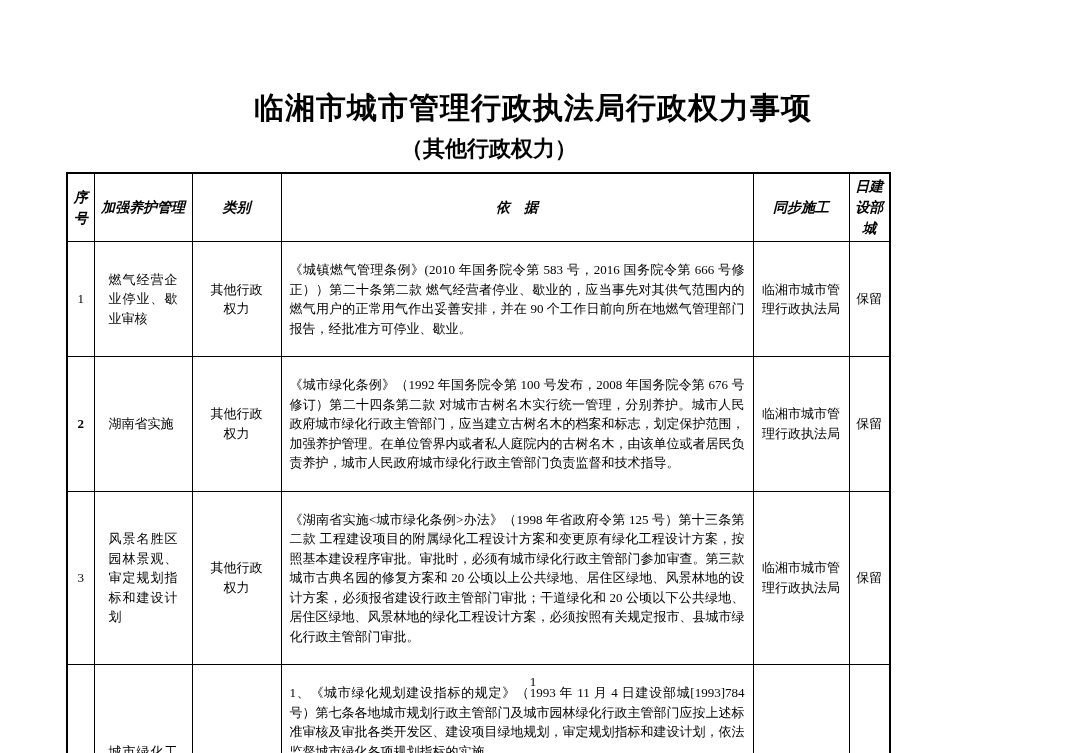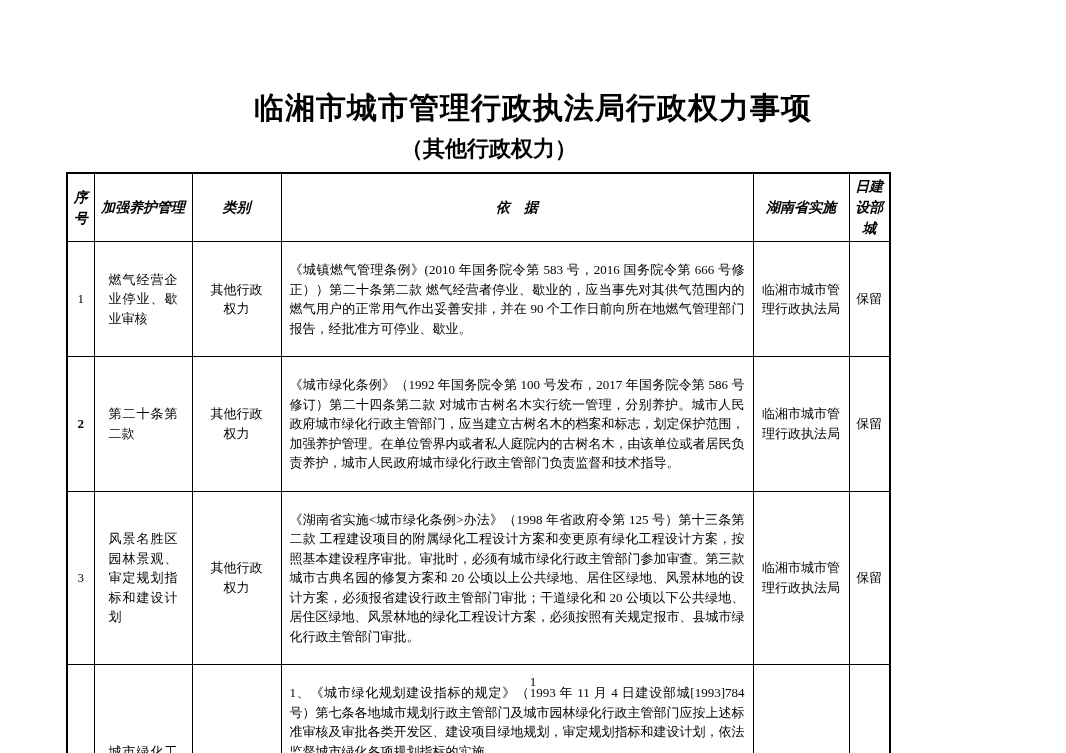--- a/index.html
+++ b/index.html
@@ -94,38 +94,38 @@
       <col class="c-basis">
       <col class="c-impl">
       <col class="c-op">
   </colgroup>
   <thead>
     <tr class="hdr">
       <th>序号</th>
       <th>加强养护管理</th>
       <th>类别</th>
       <th>依　据</th>
-      <th>湖南省实施</th>
+      <th>同步施工</th>
       <th>日建设部城</th>
     </tr>
   </thead>
   <tbody>
     <tr class="r1">
       <td class="cell-no">1</td>
       <td class="cell-name">燃气经营企业停业、歇业审核</td>
       <td class="cell-cat">其他行政权力</td>
       <td class="cell-basis">《城镇燃气管理条例》(2010 年国务院令第 583 号，2016 国务院令第 666 号修正））第二十条第二款 燃气经营者停业、歇业的，应当事先对其供气范围内的燃气用户的正常用气作出妥善安排，并在 90 个工作日前向所在地燃气管理部门报告，经批准方可停业、歇业。</td>
       <td class="cell-impl">临湘市城市管理行政执法局</td>
       <td class="cell-op">保留</td>
     </tr>
     <tr class="r2">
       <td class="cell-no bold">2</td>
-      <td class="cell-name">第二十条第二款</td>
+      <td class="cell-name">湖南省实施</td>
       <td class="cell-cat">其他行政权力</td>
-      <td class="cell-basis">《城市绿化条例》（1992 年国务院令第 100 号发布，2017 年国务院令第 586 号修订）第二十四条第二款 对城市古树名木实行统一管理，分别养护。城市人民政府城市绿化行政主管部门，应当建立古树名木的档案和标志，划定保护范围，加强养护管理。在单位管界内或者私人庭院内的古树名木，由该单位或者居民负责养护，城市人民政府城市绿化行政主管部门负责监督和技术指导。</td>
+      <td class="cell-basis">《城市绿化条例》（1992 年国务院令第 100 号发布，2008 年国务院令第 676 号修订）第二十四条第二款 对城市古树名木实行统一管理，分别养护。城市人民政府城市绿化行政主管部门，应当建立古树名木的档案和标志，划定保护范围，加强养护管理。在单位管界内或者私人庭院内的古树名木，由该单位或者居民负责养护，城市人民政府城市绿化行政主管部门负责监督和技术指导。</td>
       <td class="cell-impl">临湘市城市管理行政执法局</td>
       <td class="cell-op">保留</td>
     </tr>
     <tr class="r3">
       <td class="cell-no">3</td>
       <td class="cell-name">风景名胜区园林景观、审定规划指标和建设计划</td>
       <td class="cell-cat">其他行政权力</td>
       <td class="cell-basis">《湖南省实施&lt;城市绿化条例&gt;办法》（1998 年省政府令第 125 号）第十三条第二款 工程建设项目的附属绿化工程设计方案和变更原有绿化工程设计方案，按照基本建设程序审批。审批时，必须有城市绿化行政主管部门参加审查。第三款 城市古典名园的修复方案和 20 公顷以上公共绿地、居住区绿地、风景林地的设计方案，必须报省建设行政主管部门审批；干道绿化和 20 公顷以下公共绿地、居住区绿地、风景林地的绿化工程设计方案，必须按照有关规定报市、县城市绿化行政主管部门审批。</td>
       <td class="cell-impl">临湘市城市管理行政执法局</td>
       <td class="cell-op">保留</td>

